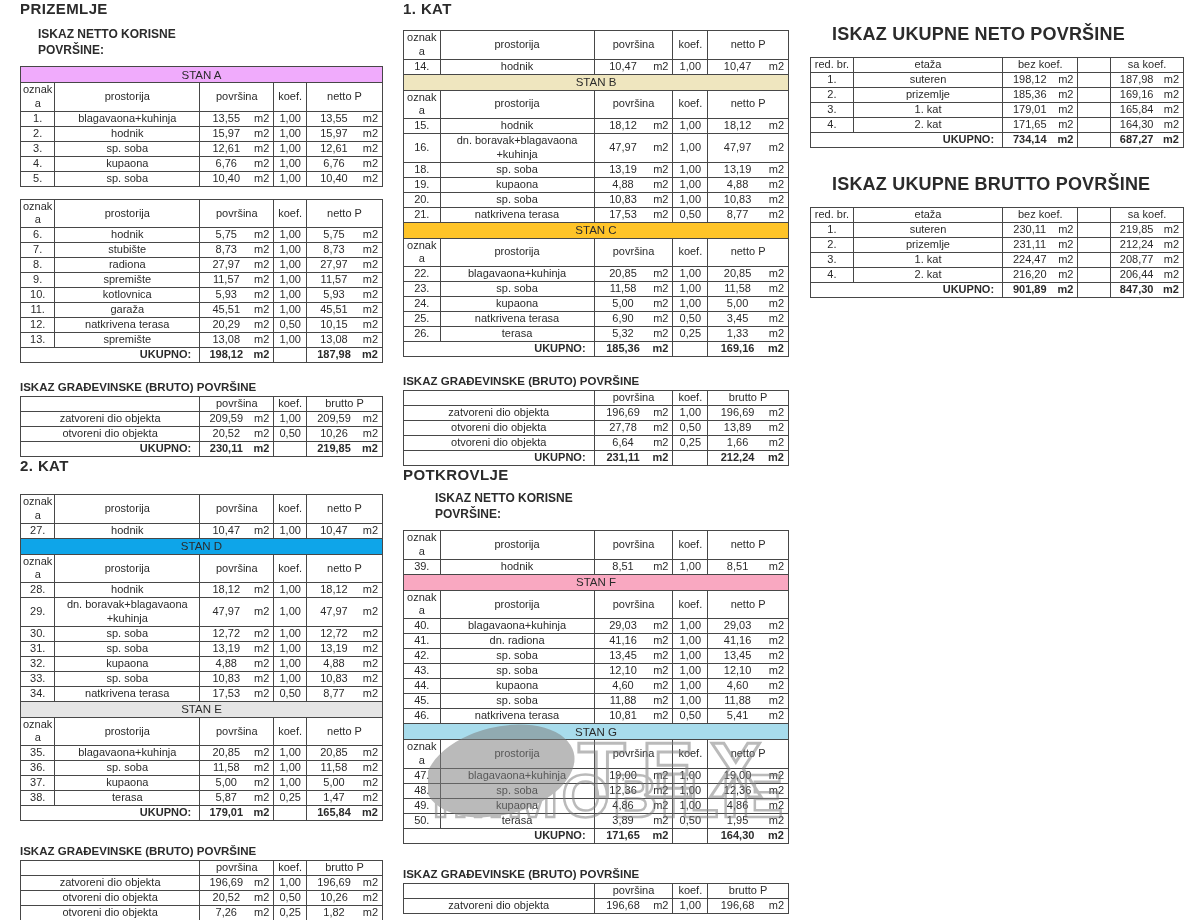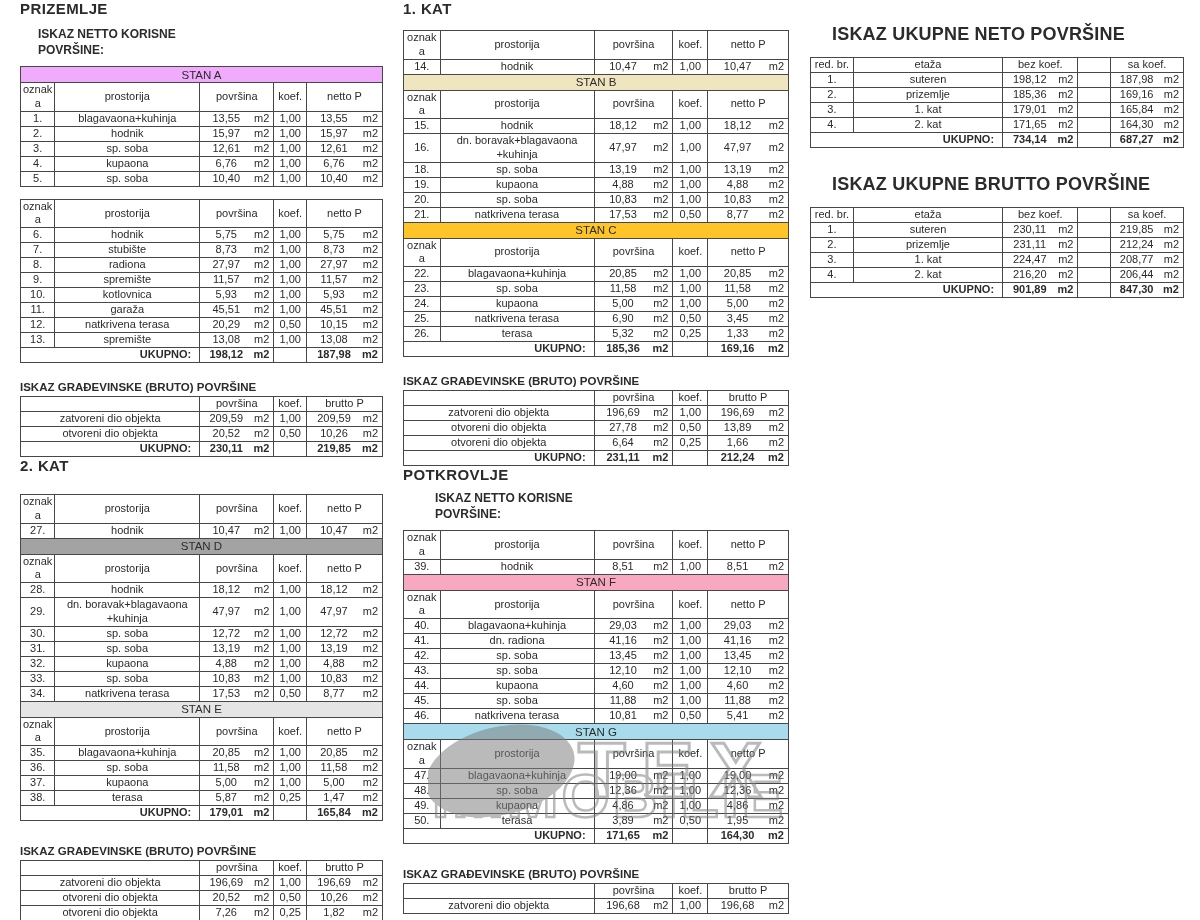--- a/index.html
+++ b/index.html
@@ -250,21 +250,21 @@
           <td class="hd">netto P</td>
         </tr>
         <tr>
           <td>27.</td>
           <td>hodnik</td>
           <td class="nu"><span class="v">10,47</span><span class="u">m2</span></td>
           <td>1,00</td>
           <td class="nu"><span class="v">10,47</span><span class="u">m2</span></td>
         </tr>
         <tr>
-          <td class="band" colspan="5" style="background: #a3a3a3;">STAN D</td>
+          <td class="band" colspan="5" style="background: #0ea5e9;">STAN D</td>
         </tr>
         <tr>
           <td class="hd">oznaka</td>
           <td class="hd">prostorija</td>
           <td class="hd">površina</td>
           <td class="hd">koef.</td>
           <td class="hd">netto P</td>
         </tr>
         <tr>
           <td>28.</td>

